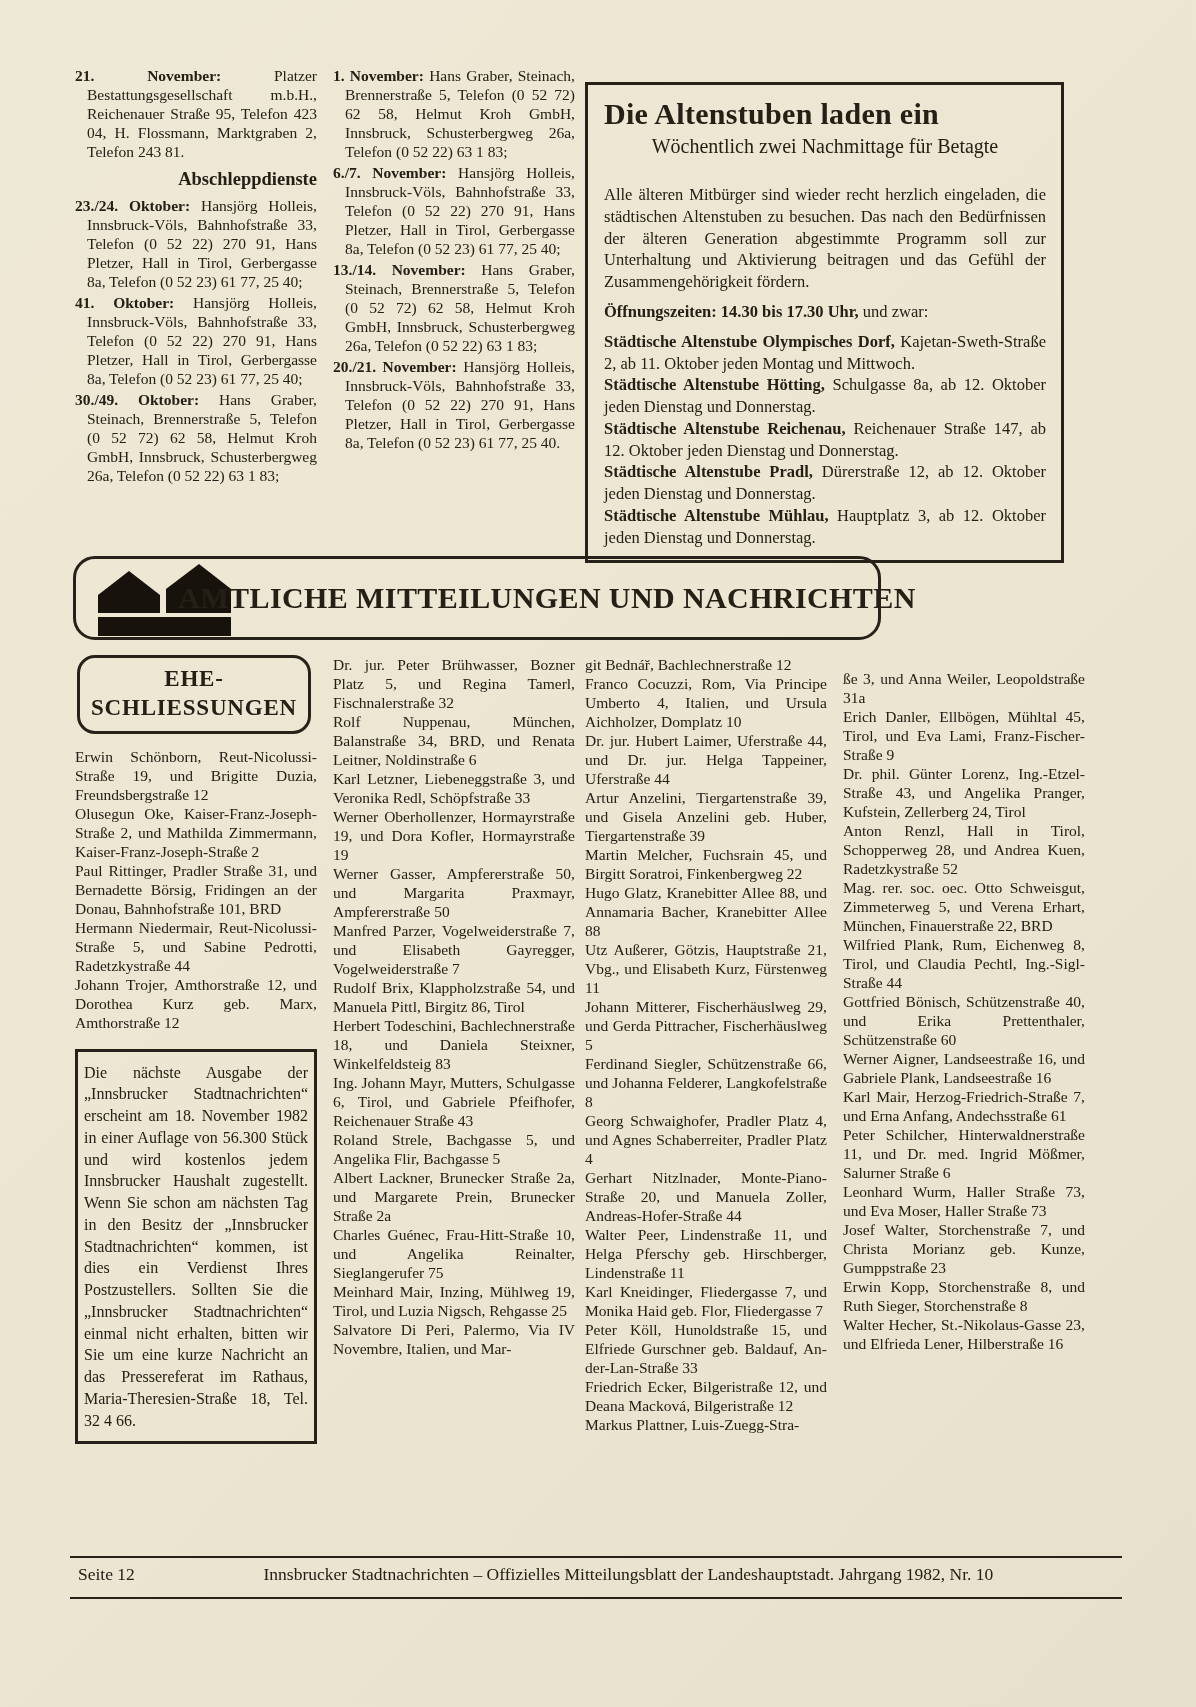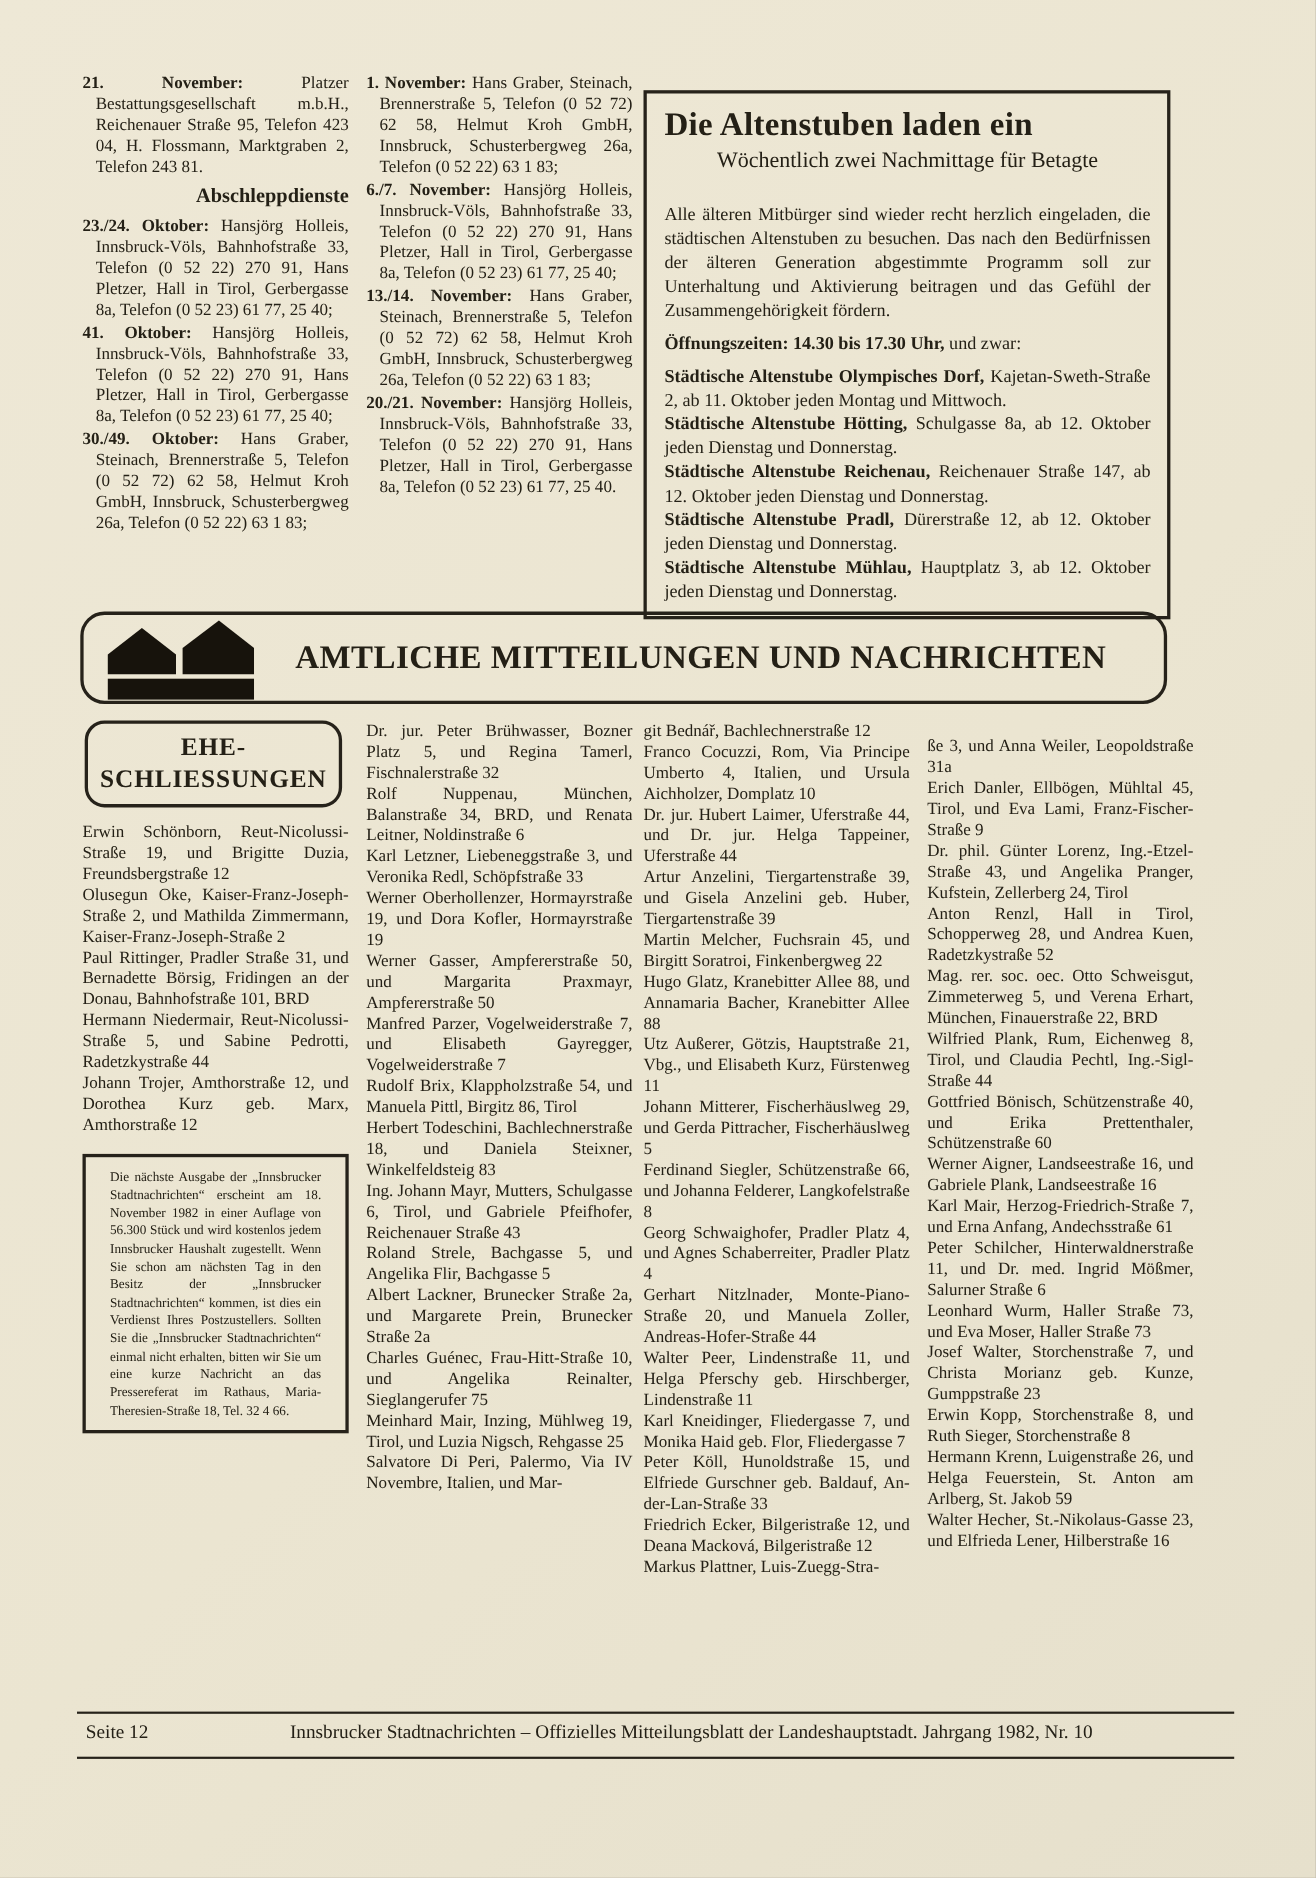--- a/index.html
+++ b/index.html
@@ -20,36 +20,36 @@
   .top-col2{left:333px;top:66px;}
 
   .alten-box{position:absolute;left:585px;top:82px;width:479px;min-height:446px;
     border:3px solid #26221a;padding:12px 15px 12px 16px;}
   .alten-title{font-size:30px;font-weight:bold;letter-spacing:.3px;margin:0 0 4px;text-align:left;}
   .alten-sub{font-size:20px;font-weight:normal;margin:0 0 26px;text-align:center;}
   .alten-body{font-size:16.5px;line-height:1.32;text-align:justify;margin:0 0 9px;}
   .alten-hours{font-size:16.5px;margin:0 0 9px;text-align:left;}
   .alten-item{font-size:16.5px;line-height:1.32;text-align:justify;margin:0;}
 
-  .banner{position:absolute;left:73px;top:556px;width:988px;height:84px;
+  .banner{position:absolute;left:73px;top:556px;width:808px;height:84px;
     border:3.5px solid #26221a;border-radius:22px;}
   .banner-logo{position:absolute;left:20px;top:4px;width:135px;height:74px;display:block;}
   .banner-title{position:absolute;left:165px;right:25px;top:0;height:100%;
     display:flex;align-items:center;justify-content:center;
     font-size:30px;font-weight:bold;letter-spacing:.4px;white-space:nowrap;}
 
   .m-col1{left:75px;top:655px;}
   .m-col2{left:333px;top:655px;}
   .m-col3{left:585px;top:655px;}
   .m-col4{left:843px;top:669px;}
   .ehe-box{border:3px solid #26221a;border-radius:18px;padding:7px 6px 8px;
     text-align:center;font-weight:bold;font-size:23px;line-height:1.25;
     letter-spacing:.8px;margin:0 6px 13px 2px;}
   .m-entry{margin:0;}
-  .notice-box{border:3px solid #26221a;padding:10px 22px;font-size:12px;
+  .notice-box{border:3px solid #26221a;padding:10px 6px;font-size:16px;
     line-height:1.36;text-align:justify;margin-top:17px;}
 
   .footer-rule{position:absolute;left:70px;width:1052px;border-top:2px solid #26221a;}
   .rule-top{top:1556px;}
   .rule-bottom{top:1597px;}
   .footer{position:absolute;left:70px;width:1052px;top:1564px;display:flex;font-size:17.5px;}
   .footer-left{flex:0 0 auto;padding-left:8px;}
   .footer-center{flex:1;text-align:center;}
 </style>
 </head>
@@ -151,21 +151,20 @@
     <p class="m-entry">Anton Renzl, Hall in Tirol, Schopperweg 28, und Andrea Kuen, Radetzkystraße 52</p>
     <p class="m-entry">Mag. rer. soc. oec. Otto Schweisgut, Zimmeterweg 5, und Verena Erhart, München, Finauerstraße 22, BRD</p>
     <p class="m-entry">Wilfried Plank, Rum, Eichenweg 8, Tirol, und Claudia Pechtl, Ing.-Sigl-Straße 44</p>
     <p class="m-entry">Gottfried Bönisch, Schützenstraße 40, und Erika Prettenthaler, Schützenstraße 60</p>
     <p class="m-entry">Werner Aigner, Landseestraße 16, und Gabriele Plank, Landseestraße 16</p>
     <p class="m-entry">Karl Mair, Herzog-Friedrich-Straße 7, und Erna Anfang, Andechsstraße 61</p>
     <p class="m-entry">Peter Schilcher, Hinterwaldnerstraße 11, und Dr. med. Ingrid Mößmer, Salurner Straße 6</p>
     <p class="m-entry">Leonhard Wurm, Haller Straße 73, und Eva Moser, Haller Straße 73</p>
     <p class="m-entry">Josef Walter, Storchenstraße 7, und Christa Morianz geb. Kunze, Gumppstraße 23</p>
     <p class="m-entry">Erwin Kopp, Storchenstraße 8, und Ruth Sieger, Storchenstraße 8</p>
-    <p class="m-entry">Hermann Krenn, Luigenstraße 26, und Helga Feuerstein, St. Anton am Arlberg, St. Jakob 59</p>
     <p class="m-entry">Walter Hecher, St.-Nikolaus-Gasse 23, und Elfrieda Lener, Hilberstraße 16</p>
   </section>
 
   <div class="footer-rule rule-top"></div>
   <div class="footer">
     <span class="footer-left">Seite 12</span>
     <span class="footer-center">Innsbrucker Stadtnachrichten – Offizielles Mitteilungsblatt der Landeshauptstadt. Jahrgang 1982, Nr. 10</span>
   </div>
   <div class="footer-rule rule-bottom"></div>
 

